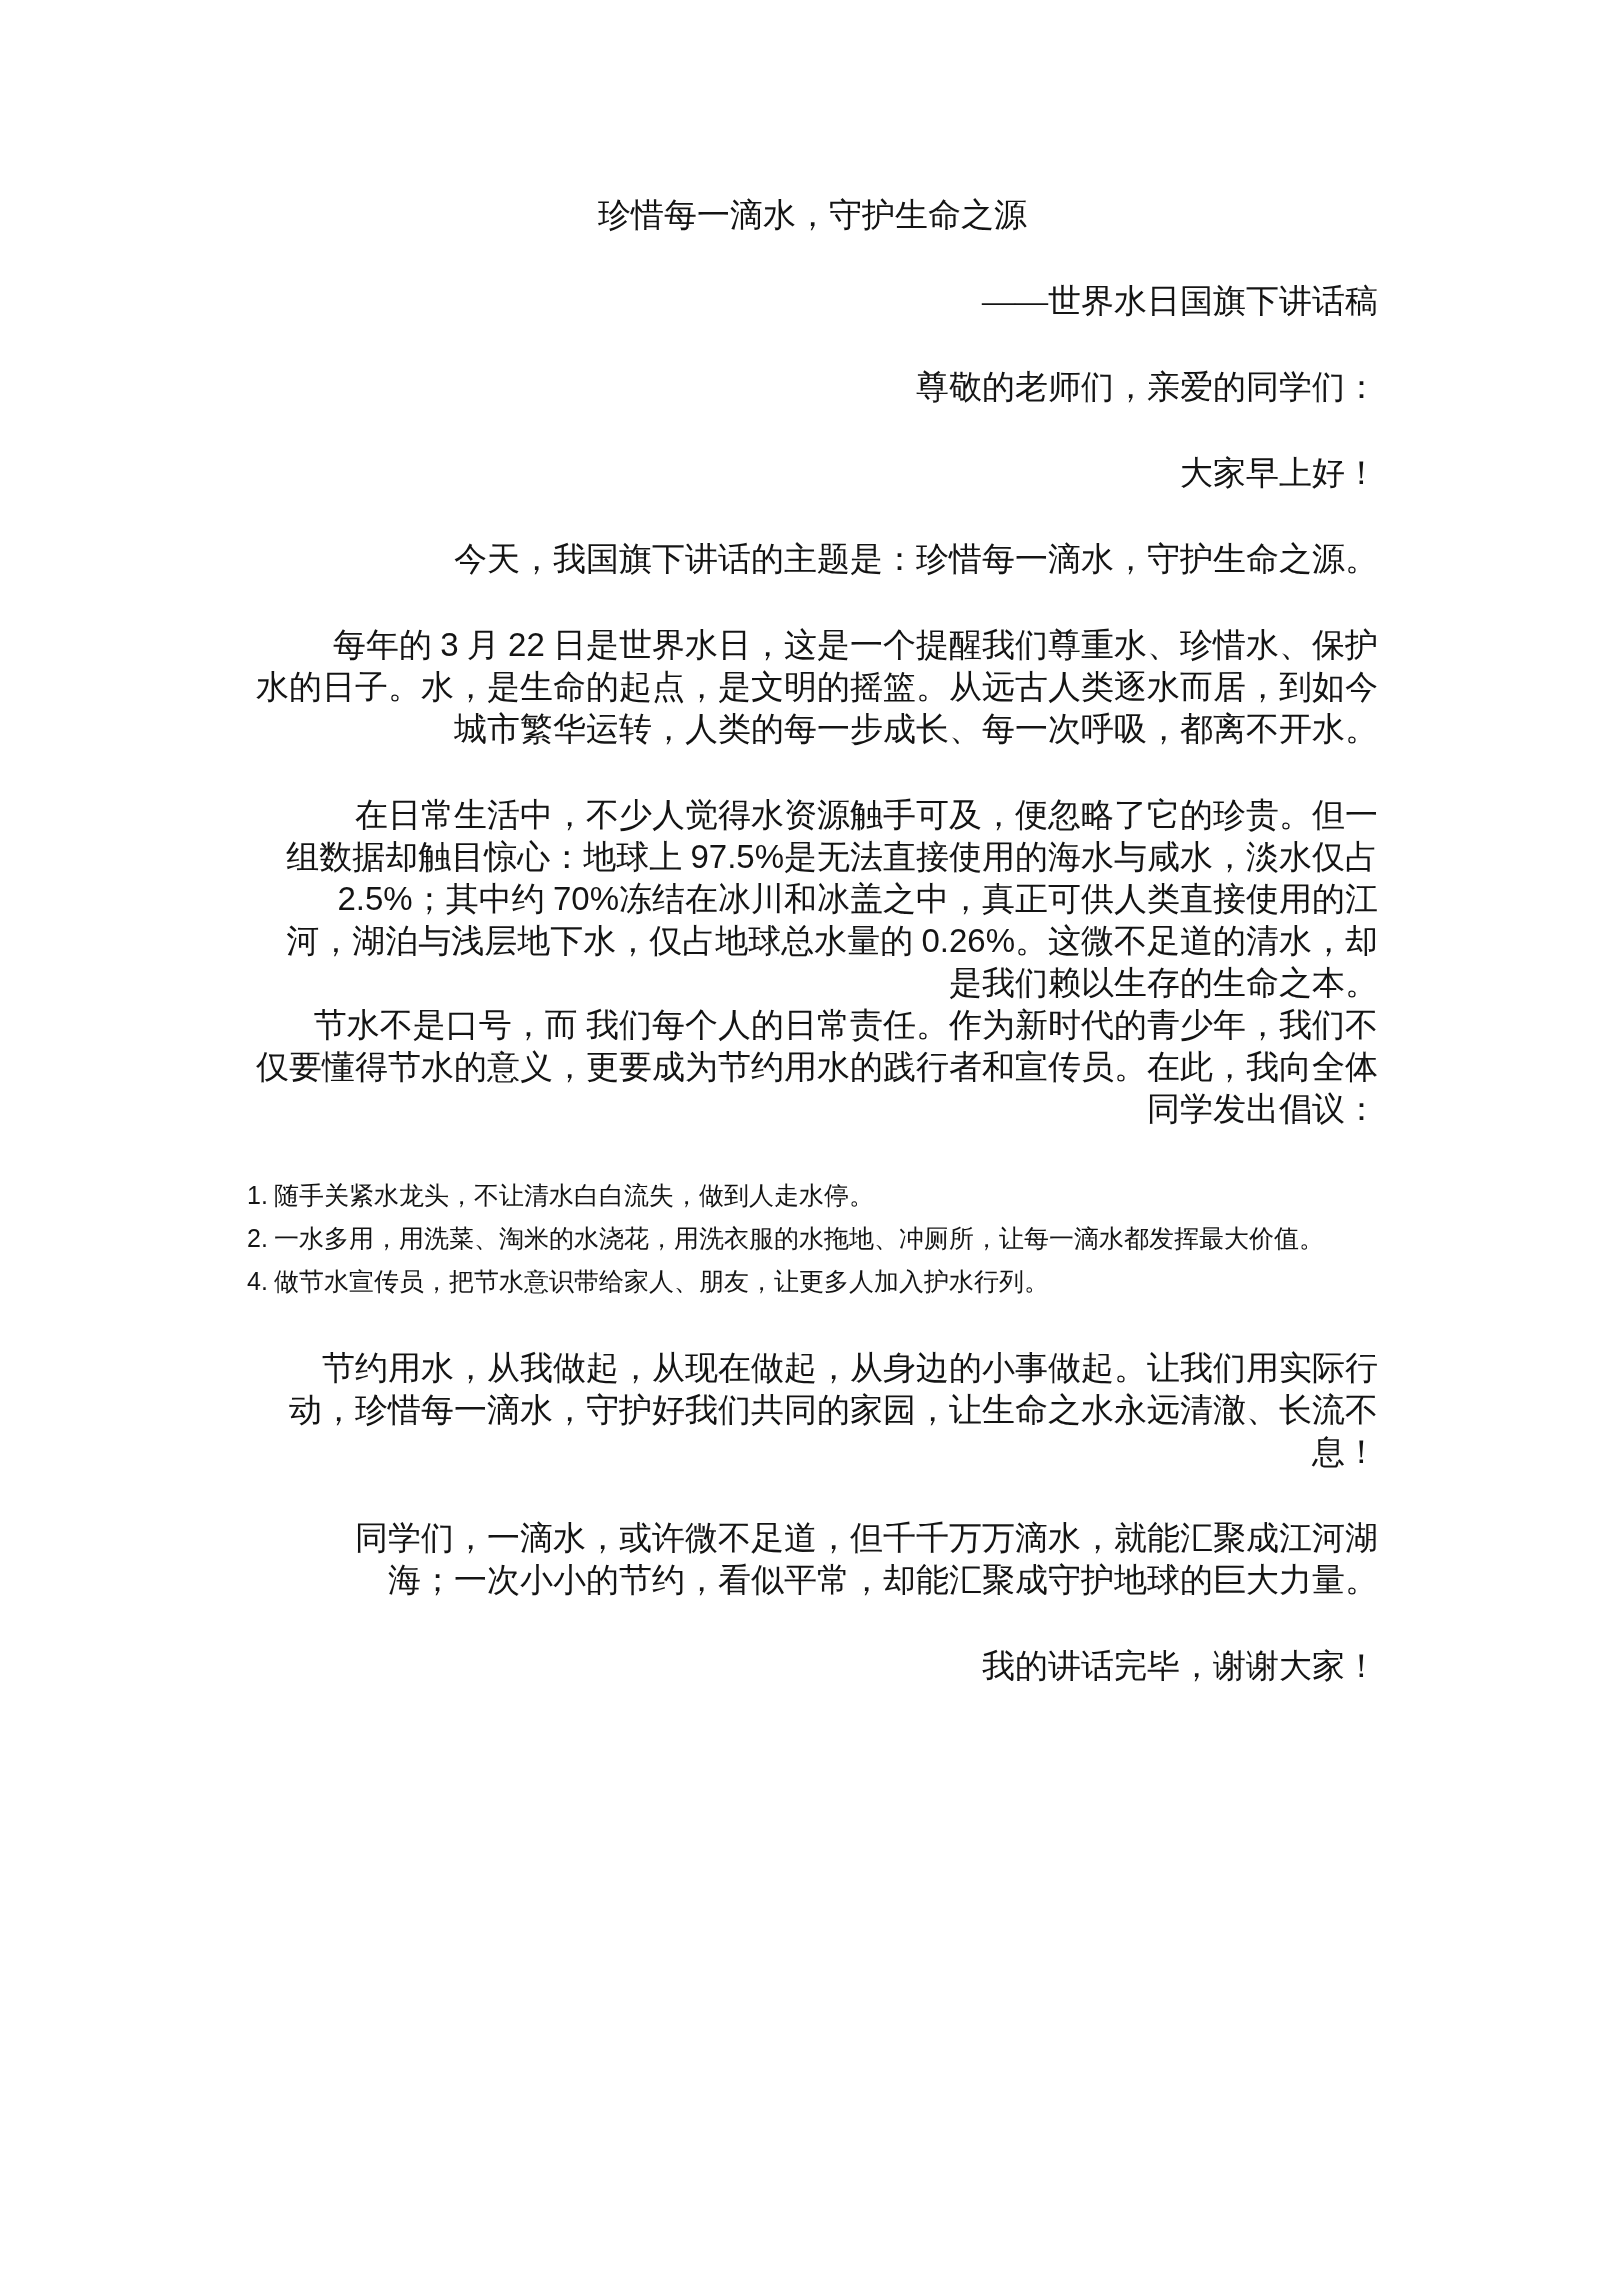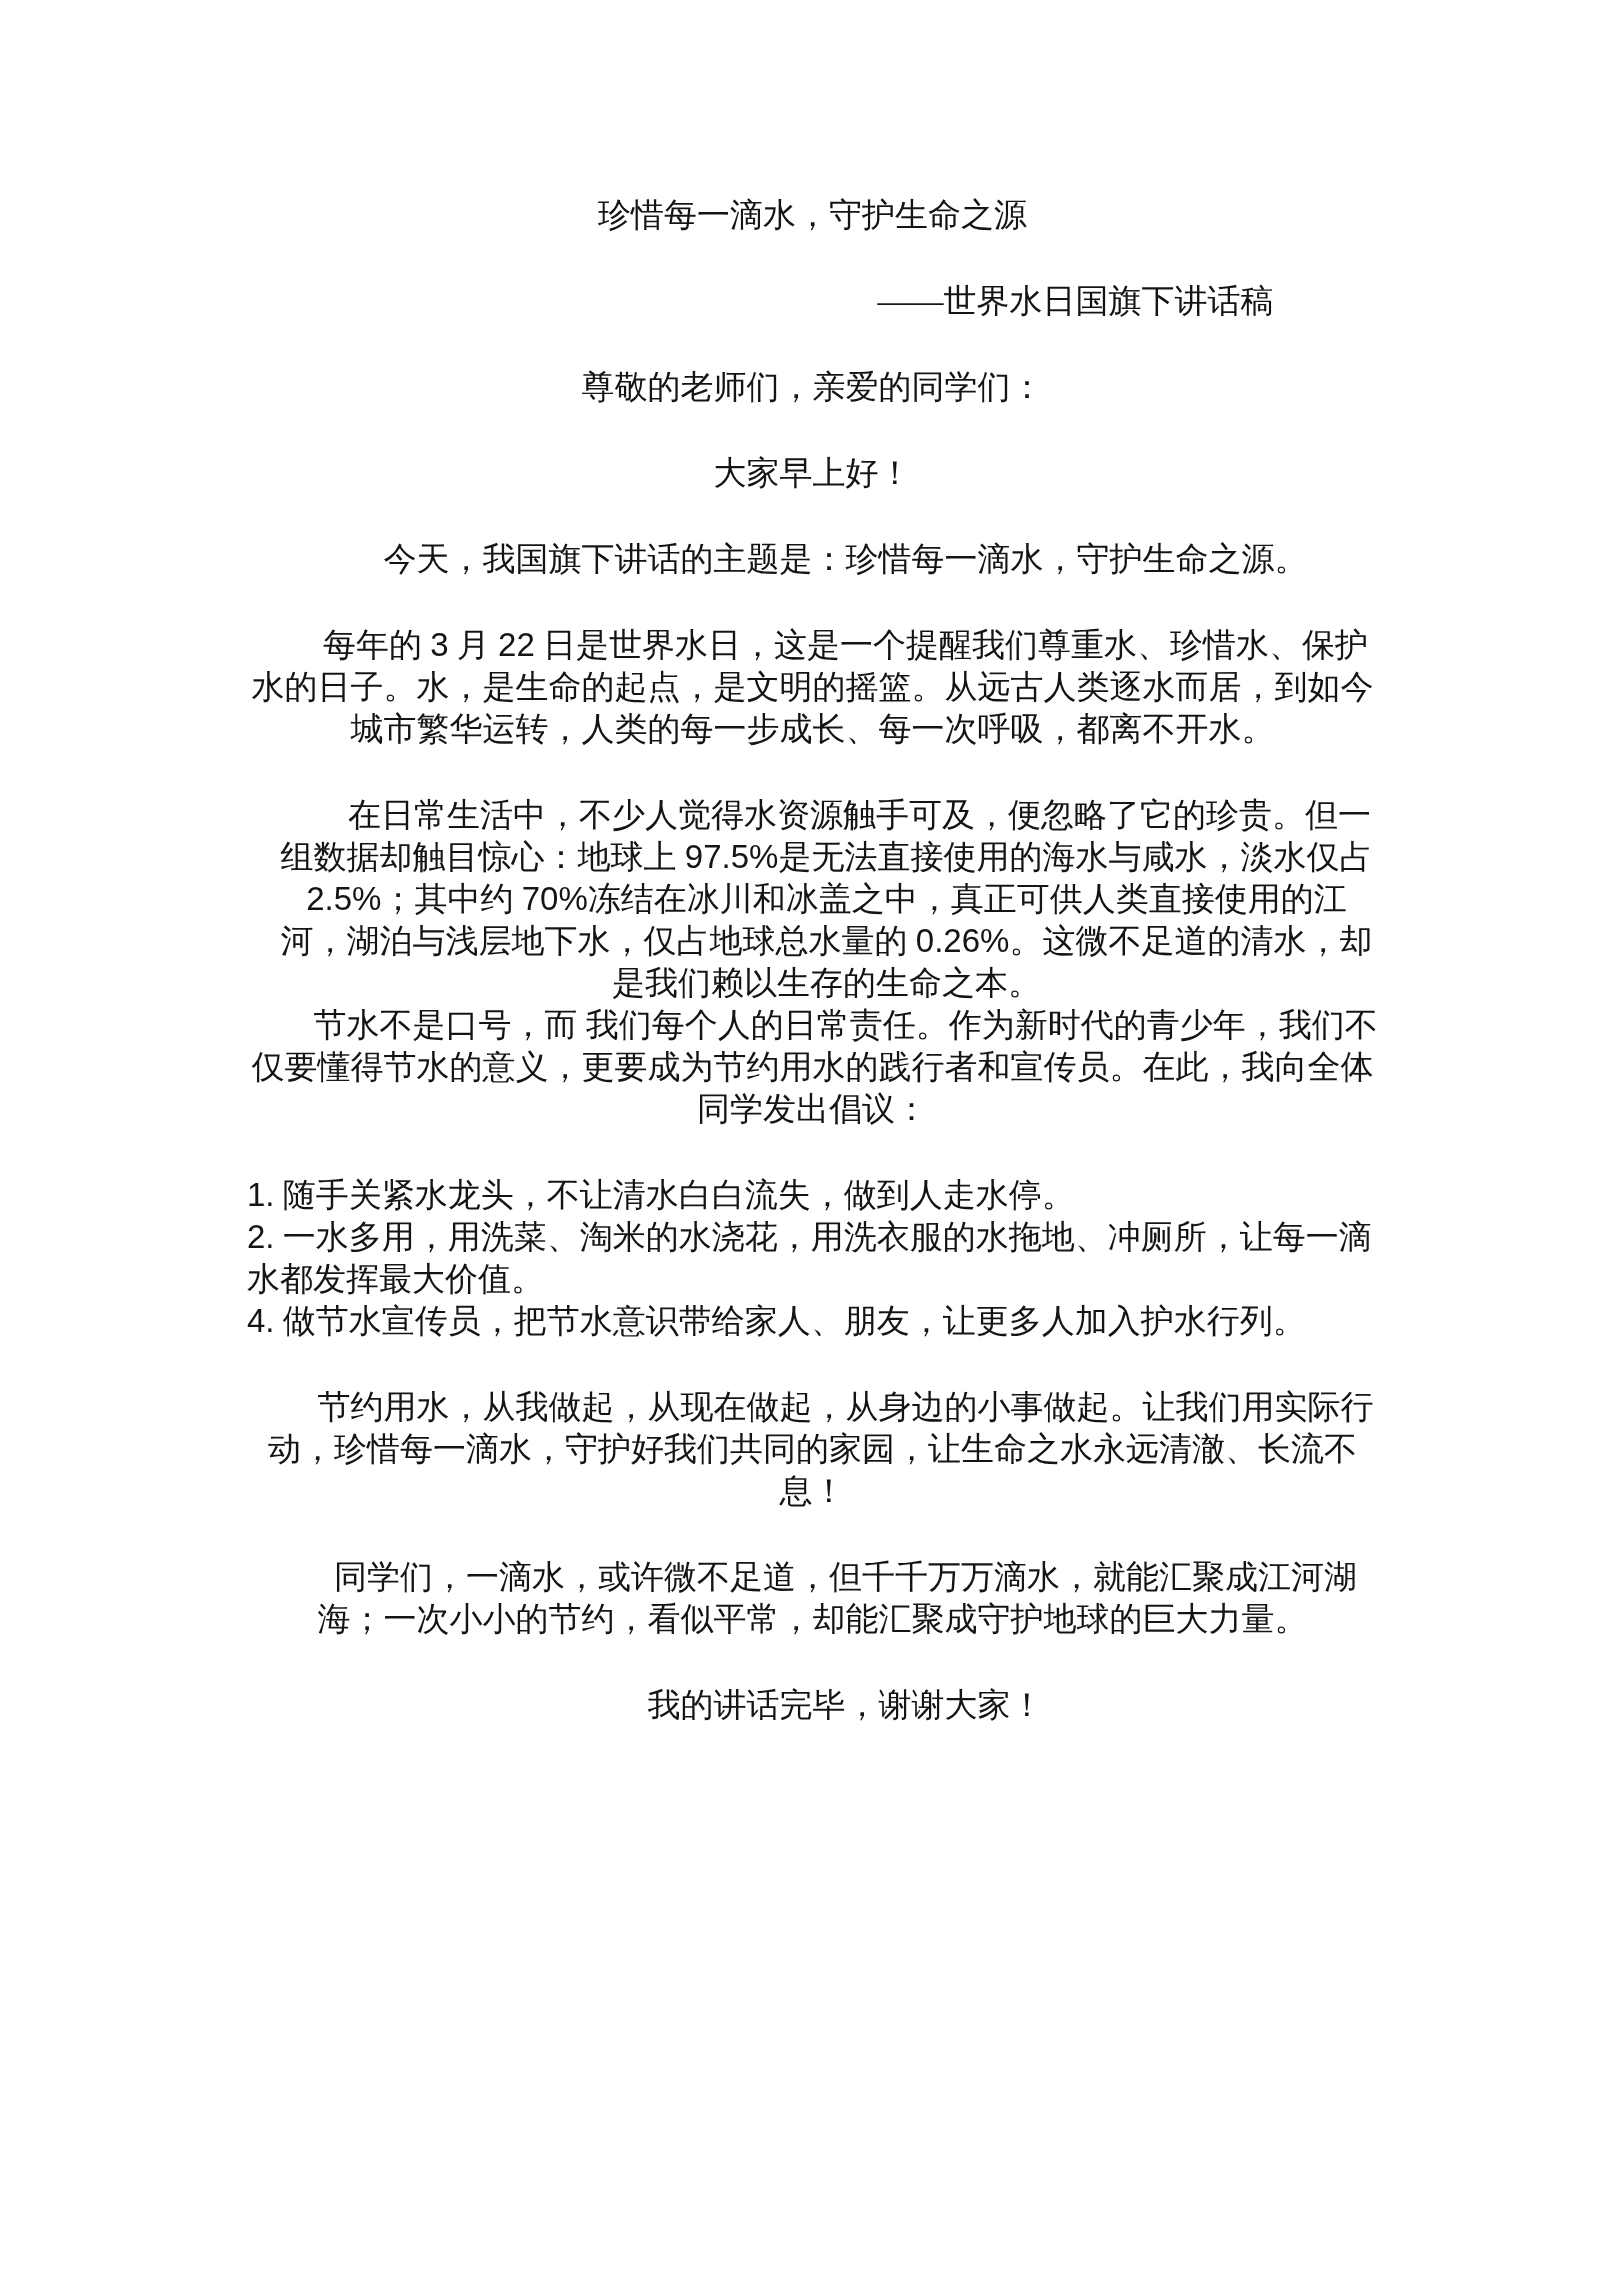--- a/index.html
+++ b/index.html
@@ -18,42 +18,42 @@
     box-sizing: border-box;
     width: 1623px;
     height: 2295px;
     padding: 194px 245px 14px 247px;
     background: #ffffff;
   }
   .line {
     font-size: 33px;
     line-height: 42px;
     margin: 0 0 44px 0;
-    text-align: center;
+    text-align: right;
     word-break: normal;
     overflow-wrap: normal;
   }
   .title {
     text-align: center;
   }
   .subtitle {
     margin-left: 526px;
   }
   .indent {
     text-indent: 66px;
   }
   .no-gap {
     margin-bottom: 0;
     margin-left: 28px;
   }
   .list {
     margin: 0 0 44px 0;
   }
   .list p {
-    font-size: 33px;
+    font-size: 25px;
     line-height: 42px;
     margin: 0;
     text-align: left;
   }
   
   .num {
     font-family: "Liberation Sans", "DejaVu Sans", sans-serif;
   }
 </style>
 </head>

